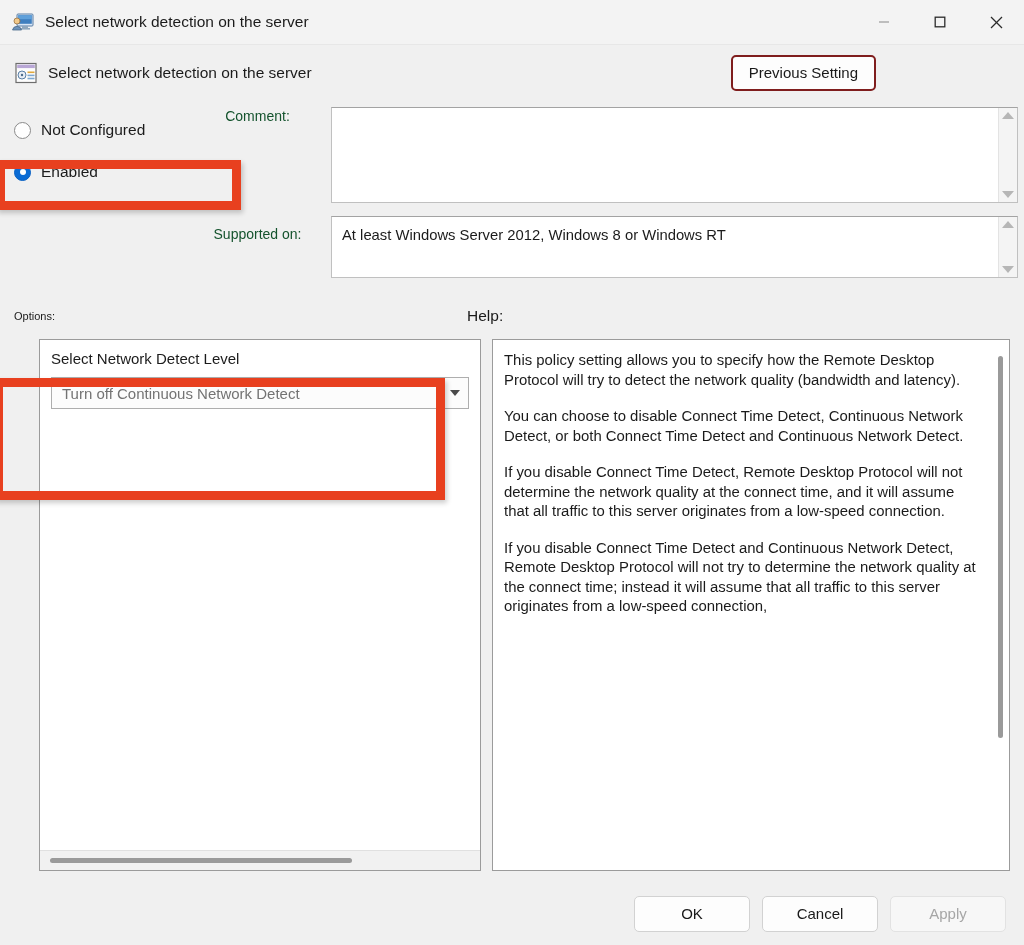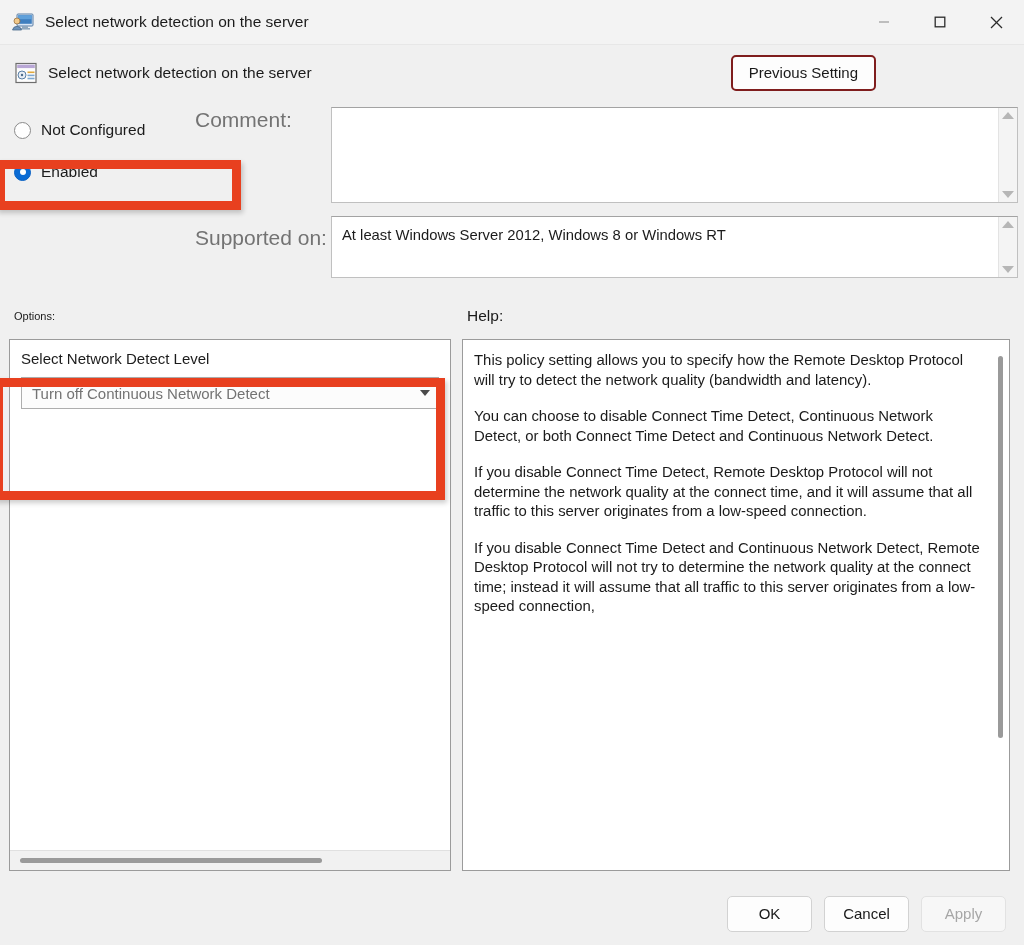--- a/index.html
+++ b/index.html
@@ -167,23 +167,23 @@
     flex: 1 1 auto;
     display: flex;
     flex-direction: column;
     padding-top: 6px;
   }
   .field-row {
     display: flex;
     align-items: flex-start;
   }
   .field-label {
-    font-size: 21px;
-    color: #737373;
-    text-align: left;
+    font-size: 14px;
+    color: #14532d;
+    text-align: center;
     white-space: nowrap;
     padding-top: 1px;
   }
   .field-label.comment { width: 125px; }
   .field-label.supported { width: 125px; padding-top: 10px; }
   .textbox {
     background: #ffffff;
     border: 1px solid #c0c0c0;
     border-top-color: #a3a3a3;
     margin-left: 11px;
@@ -240,20 +240,21 @@
   }
 
   
   .panes {
     flex: 1 1 auto;
     display: flex;
     padding: 0 14px 0 9px;
     gap: 11px;
     padding-bottom: 12px;
     min-height: 0;
+    margin-left: 30px;
   }
   .pane {
     background: #ffffff;
     border: 1px solid #9b9b9b;
     box-sizing: border-box;
     position: relative;
   }
   .options-pane {
     width: 442px;
     flex: 0 0 auto;
@@ -354,21 +355,21 @@
     flex: 0 0 auto;
     height: 62px;
     display: flex;
     align-items: center;
     justify-content: flex-end;
     gap: 12px;
     padding-right: 18px;
     background: #f0f0f0;
   }
   .footer .btn {
-    width: 85px;
+    width: 116px;
     text-align: center;
     padding: 0;
   }
 
   
   .annot {
     position: absolute;
     border: 9px solid #e8401f;
     box-sizing: border-box;
     pointer-events: none;

